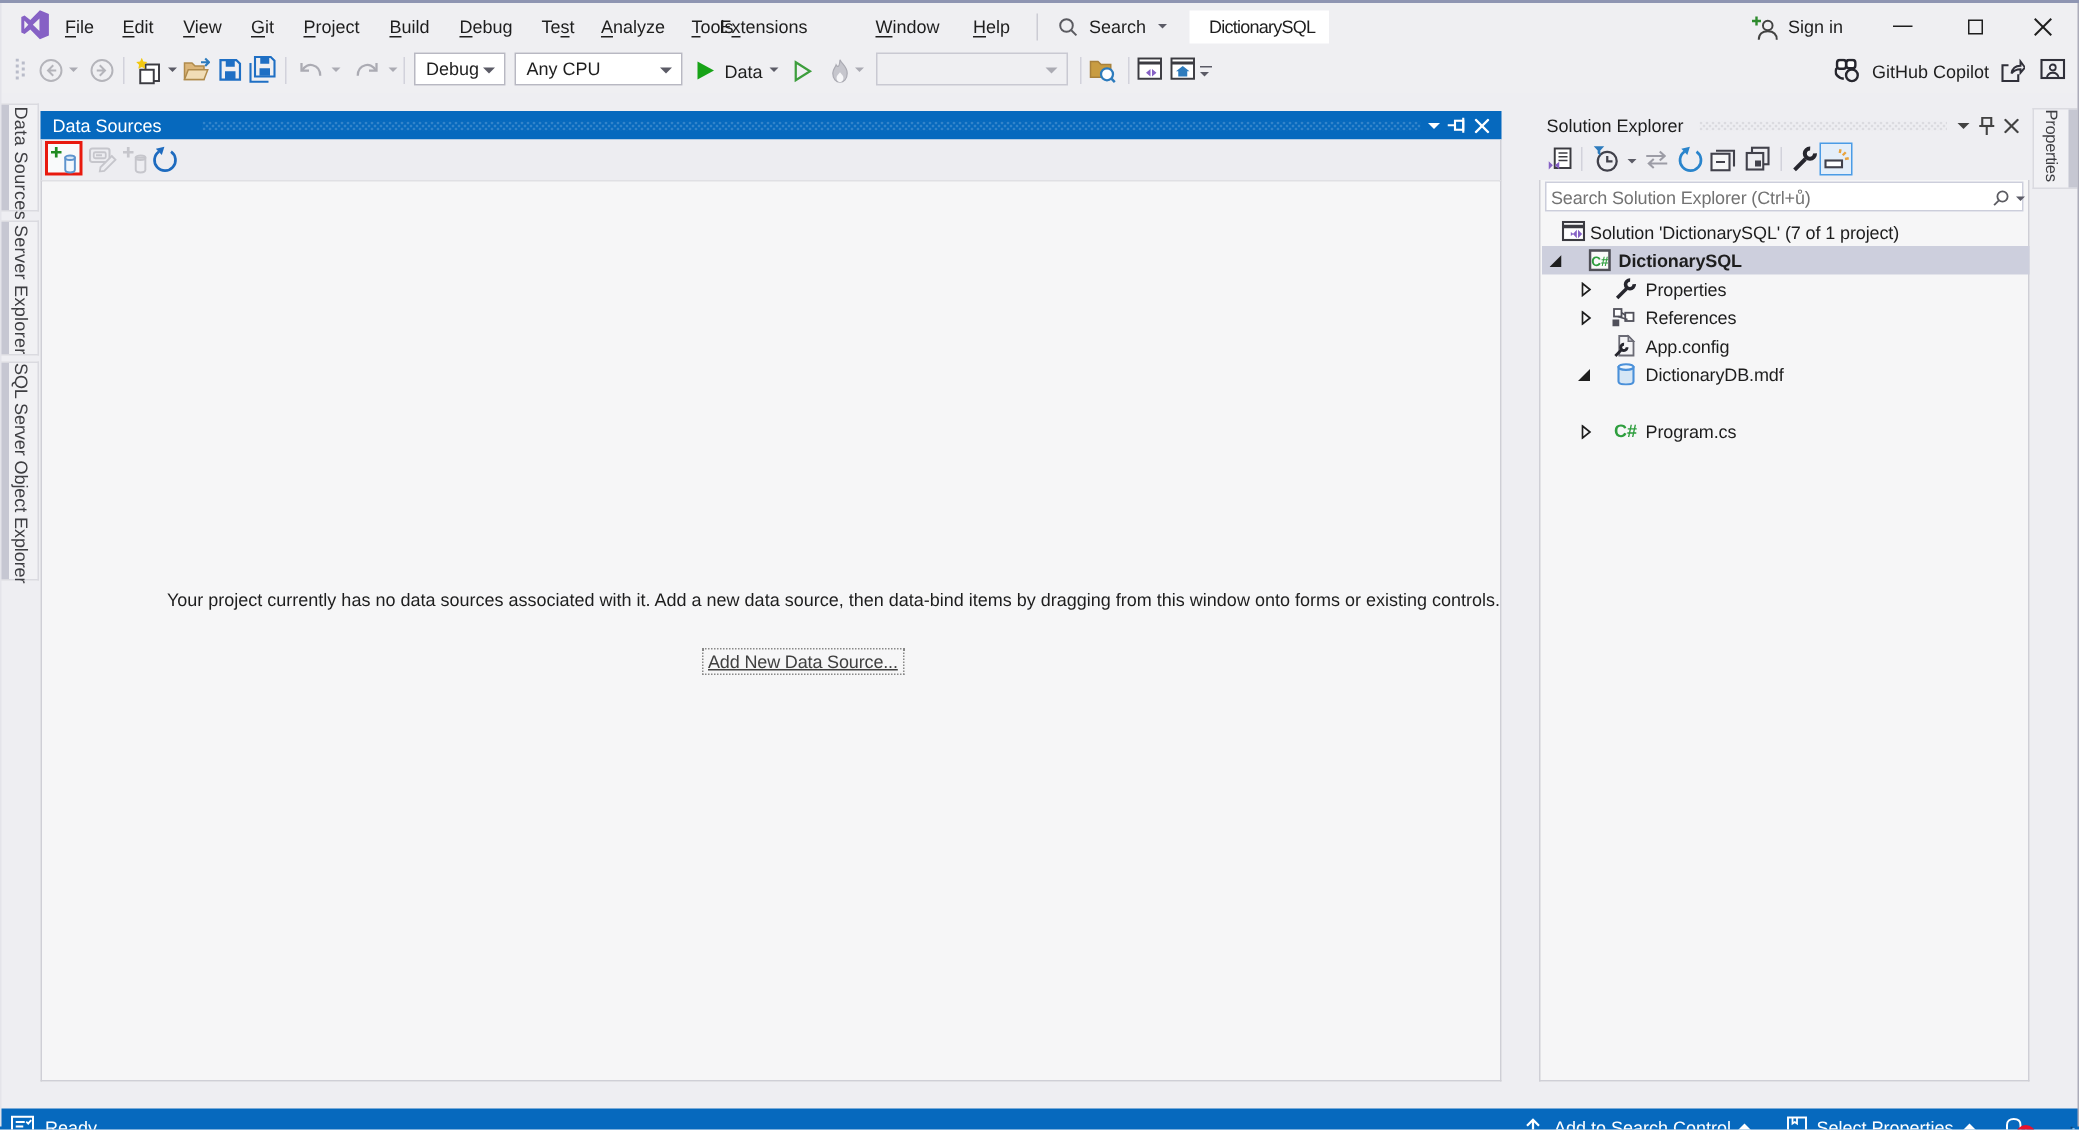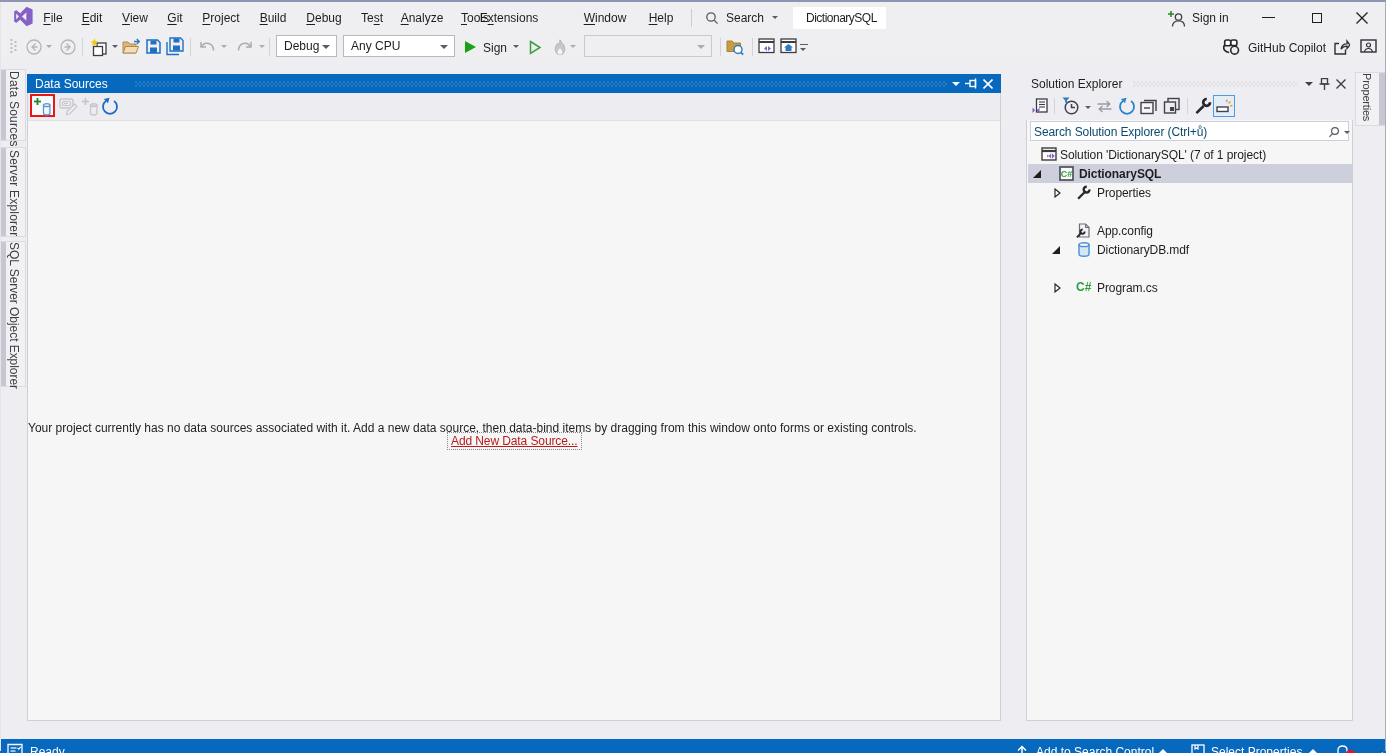--- a/index.html
+++ b/index.html
@@ -169,21 +169,21 @@
     <div class="combo" style="left:276px;width:61px">
         <span class="ctext">Debug</span>
         <div class="carr" style="right:6px;top:9px"></div>
       </div>
     <div class="combo" style="left:343px;width:112px">
         <span class="ctext">Any CPU</span>
         <div class="carr" style="right:6px;top:9px"></div>
       </div>
 
     <div class="abs" style="left:465px;top:9px;width:0;height:0;border-left:11px solid #17A317;border-top:6.5px solid transparent;border-bottom:6.5px solid transparent"></div>
-    <span class="abs" style="left:483px;top:9px">Sign</span>
+    <span class="abs" style="left:483px;top:9px">Data</span>
     <div class="darr" style="left:513px;top:13px"></div>
     <svg class="abs" style="left:529px;top:8px" width="13" height="15" viewBox="0 0 13 15">
       <path d="M1.5 1.5 L11 7.5 L1.5 13.5 Z" fill="none" stroke="#3D9E3D" stroke-width="1.5"></path>
     </svg>
 
     <svg class="abs" style="left:553px;top:7px" width="14" height="17" viewBox="0 0 14 17">
       <path d="M7 0.8 C8.2 3.8 11.8 5.4 11.8 9.8 C11.8 13.6 9.6 15.8 7 15.8 C4.4 15.8 2.2 13.6 2.2 9.8 C2.2 7.2 3.8 6.2 4.4 4.2 C5.4 5.8 6.6 6.2 7 0.8 Z" fill="#C6C6CD" stroke="#ABABB3" stroke-width="0.8"></path>
       <path d="M7 15.8 C5.7 15.8 4.7 14.5 4.7 13 C4.7 11.4 6 10.6 7 9.2 C8 10.6 9.3 11.4 9.3 13 C9.3 14.5 8.3 15.8 7 15.8 Z" fill="#F6F6F8"></path>
     </svg>
     <div class="darr gray" style="left:570px;top:13px"></div>
@@ -284,22 +284,22 @@
         <path d="M9.5 8.2 V16.2 C9.5 17.2 10.9 18 12.7 18 C14.5 18 15.9 17.2 15.9 16.2 V8.2 Z" fill="none" stroke="#C6C6CC" stroke-width="1.3"></path>
         <ellipse cx="12.7" cy="8.2" rx="3.2" ry="1.5" fill="none" stroke="#C6C6CC" stroke-width="1.3"></ellipse>
       </svg>
 
       <svg class="abs" style="left:73px;top:4px" width="18" height="18" viewBox="0 0 18 18">
         <path d="M13.02 4.07 A7 7 0 1 1 4.98 4.07" fill="none" stroke="#1E6BBF" stroke-width="1.8"></path>
         <path d="M8.6 0.8 L2.9 2.1 L6.9 6.3 Z" fill="#1E6BBF"></path>
       </svg>
     </div>
     <div id="dsbody">
-      <div class="abs" style="left:0;width:972px;top:300px;text-align:left">Your project currently has no data sources associated with it. Add a new data source, then data-bind items by dragging from this window onto forms or existing controls.</div>
-      <div class="abs" style="left:419px;top:311px;border:1px dotted #888;padding:1px 3px;color:#b91c1c;letter-spacing:-0.1px"><span style="text-decoration:underline">Add New Data Source...</span></div>
+      <div class="abs" style="left:0;width:972px;top:272px;text-align:right">Your project currently has no data sources associated with it. Add a new data source, then data-bind items by dragging from this window onto forms or existing controls.</div>
+      <div class="abs" style="left:440px;top:311px;border:1px dotted #888;padding:1px 3px;color:#404040;letter-spacing:-0.1px"><span style="text-decoration:underline">Add New Data Source...</span></div>
     </div>
   </div>
 
   <div id="sepanel">
     <div class="abs" style="left:5px;top:3px">Solution Explorer</div>
     <div class="graytex" style="left:107px;width:165px"></div>
     <div class="carr" style="left:279px;top:8px;border-top-color:#424242"></div>
     <svg class="abs" style="left:293px;top:4px" width="11" height="13" viewBox="0 0 11 13">
       <rect x="2.5" y="0.5" width="6" height="5.5" fill="none" stroke="#424242" stroke-width="1.4"></rect>
       <line x1="0.5" y1="6" x2="10.5" y2="6" stroke="#424242" stroke-width="1.4"></line>
@@ -362,21 +362,21 @@
         <g stroke="#E8A33D" stroke-width="1.6">
           <line x1="12.5" y1="5.5" x2="14.5" y2="3.5"></line>
           <line x1="14" y1="8" x2="16.5" y2="7.5"></line>
           <line x1="10.5" y1="4" x2="11" y2="1.5"></line>
         </g>
       </svg>
     </div>
     <div id="sebody">
 
       <div class="abs" style="left:3px;top:1px;width:319px;height:20px;background:#FFF;border:1px solid #CCCEDB">
-        <span class="abs" style="left:3px;top:3px;color:#0c4a6e;letter-spacing:-0.1px">Search Solution Explorer (Ctrl+ů)</span>
+        <span class="abs" style="left:3px;top:3px;color:#737373;letter-spacing:-0.1px">Search Solution Explorer (Ctrl+ů)</span>
         <svg class="abs" style="left:297px;top:4px" width="12" height="12" viewBox="0 0 12 12">
           <circle cx="7" cy="5" r="3.4" fill="none" stroke="#5B5B61" stroke-width="1.2"></circle>
           <line x1="4.6" y1="7.6" x2="1.4" y2="10.8" stroke="#5B5B61" stroke-width="1.2"></line>
         </svg>
         <div class="darr gray" style="left:313px;top:9px;border-top-color:#5B5B66"></div>
       </div>
       <div id="setree" class="abs" style="left:0;top:25px;width:325px;height:560px">
 
         <div class="trow" style="top:0">
           <svg class="abs" style="left:13px;top:2px" width="16" height="16" viewBox="0 0 16 16">
@@ -404,20 +404,33 @@
           <svg class="abs" style="left:26px;top:5px" width="7" height="10" viewBox="0 0 7 10">
               <path d="M1 1 L6 5 L1 9 Z" fill="none" stroke="#1E1E1E" stroke-width="1.1"></path>
             </svg>
           <svg class="abs" style="left:48px;top:2px" width="15" height="15" viewBox="0 0 15 15">
             <path d="M13.50 4.45 A2.9 2.9 0 1 1 10.75 1.70" fill="none" stroke="#26262E" stroke-width="2.4"></path>
             <path d="M2.1 13.7 L8.3 7.5" stroke="#26262E" stroke-width="2.3"></path>
           </svg>
           <span class="lbl" style="left:69px">Properties</span>
         </div>
 
+        <div class="trow" style="top:57px">
+          <svg class="abs" style="left:26px;top:5px" width="7" height="10" viewBox="0 0 7 10">
+              <path d="M1 1 L6 5 L1 9 Z" fill="none" stroke="#1E1E1E" stroke-width="1.1"></path>
+            </svg>
+          <svg class="abs" style="left:46px;top:2px" width="16" height="15" viewBox="0 0 16 15">
+            <rect x="2" y="2" width="5" height="5" fill="#FFF" stroke="#50505A" stroke-width="1.2"></rect>
+            <rect x="9.5" y="4.5" width="5.5" height="5.5" fill="#FFF" stroke="#50505A" stroke-width="1.2"></rect>
+            <rect x="1" y="9" width="4.5" height="4.5" fill="#50505A"></rect>
+            <line x1="4.5" y1="7" x2="11" y2="9" stroke="#50505A" stroke-width="1.2"></line>
+            <line x1="7" y1="4.5" x2="9.5" y2="6" stroke="#50505A" stroke-width="1.2"></line>
+          </svg>
+          <span class="lbl" style="left:69px">References</span>
+        </div>
 
         <div class="trow" style="top:76px">
           <svg class="abs" style="left:48px;top:2px" width="15" height="15" viewBox="0 0 15 15">
             <path d="M3.5 1 H9.5 L13 4.5 V14 H3.5 Z" fill="#F4F4F6" stroke="#6B6B75" stroke-width="1.2"></path>
             <path d="M9.5 1 L13 4.5 H9.5 Z" fill="#C9C9D0" stroke="#6B6B75" stroke-width="1"></path>
             <path d="M8.70 8.49 A2.1 2.1 0 1 1 6.71 6.50" fill="none" stroke="#26262E" stroke-width="1.9"></path>
             <path d="M0.9 14.3 L5.3 9.9" stroke="#26262E" stroke-width="1.9"></path>
           </svg>
           <span class="lbl" style="left:69px">App.config</span>
         </div>

